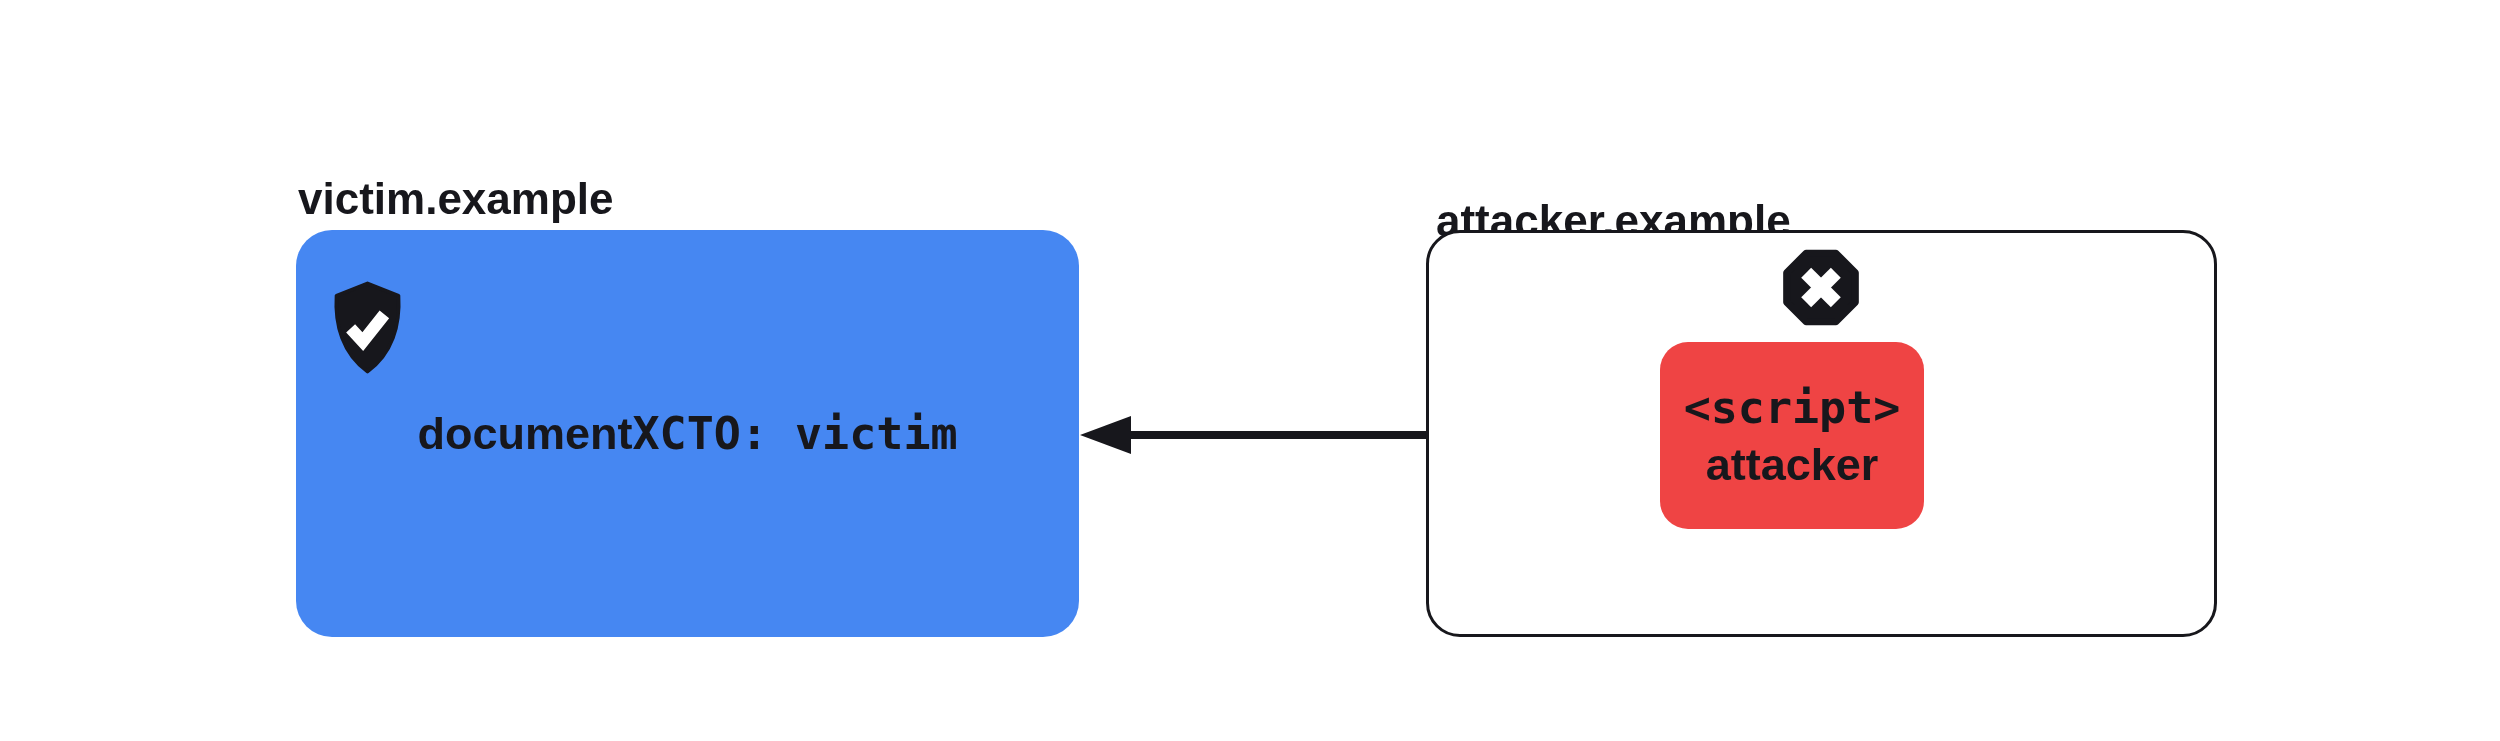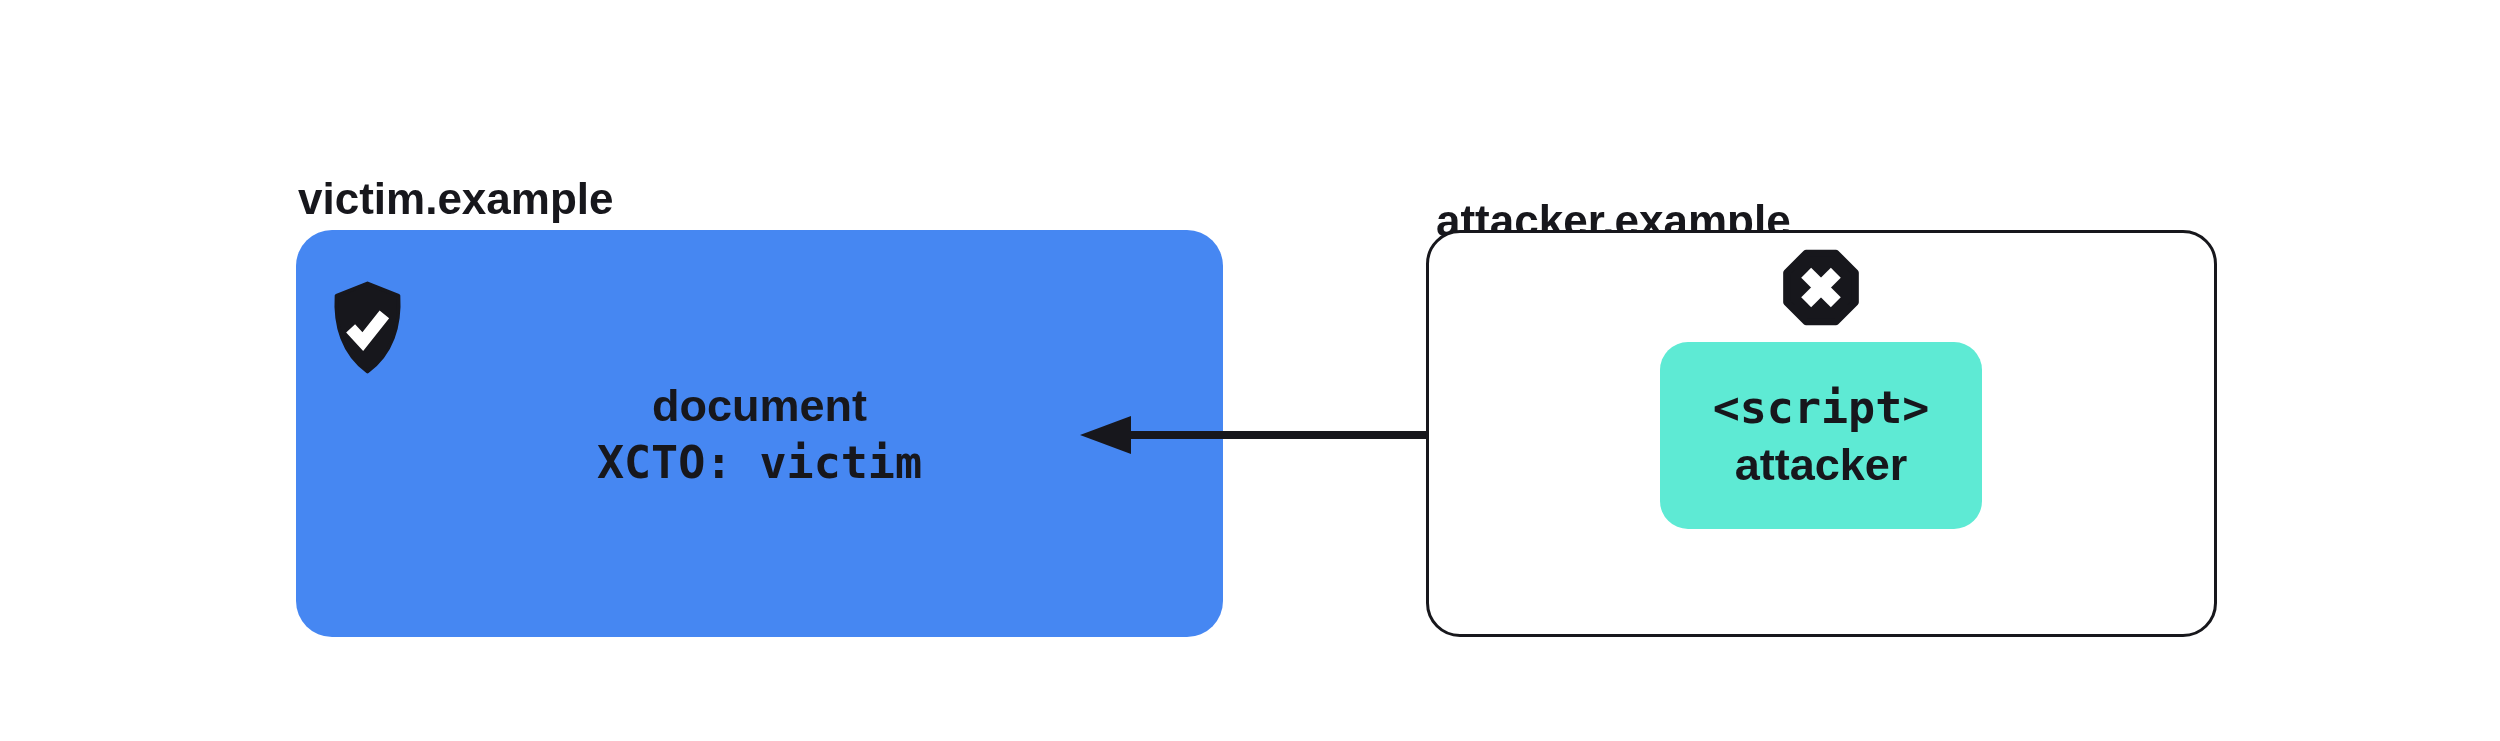--- a/index.html
+++ b/index.html
@@ -25,47 +25,46 @@
     letter-spacing: 0px;
     white-space: nowrap;
   }
   .victim-label { left: 298px; margin-top: 12px; }
   .attacker-label { left: 1436px; margin-top: 34px; }
 
   .victim-box {
     position: absolute;
     left: 296px;
     top: 230px;
-    width: 927px;
+    width: 783px;
     height: 407px;
     background: #4687F2;
     border-radius: 36px;
     display: flex;
-    flex-direction: column;
     justify-content: center;
     align-items: center;
   }
   .attacker-box {
     position: absolute;
     left: 1426px;
     top: 230px;
     width: 791px;
     height: 407px;
     box-sizing: border-box;
     background: #ffffff;
     border: 3.5px solid #17171c;
     border-radius: 34px;
   }
   .script-box {
     position: absolute;
     left: 1660px;
     top: 342px;
-    width: 322px;
+    width: 264px;
     height: 187px;
-    background: #5eead4;
+    background: #ef4444;
     border-radius: 28px;
     display: flex;
     flex-direction: column;
     justify-content: center;
     align-items: center;
   }
   .box-line {
     color: #17171c;
     font-weight: bold;
     font-size: 45px;

